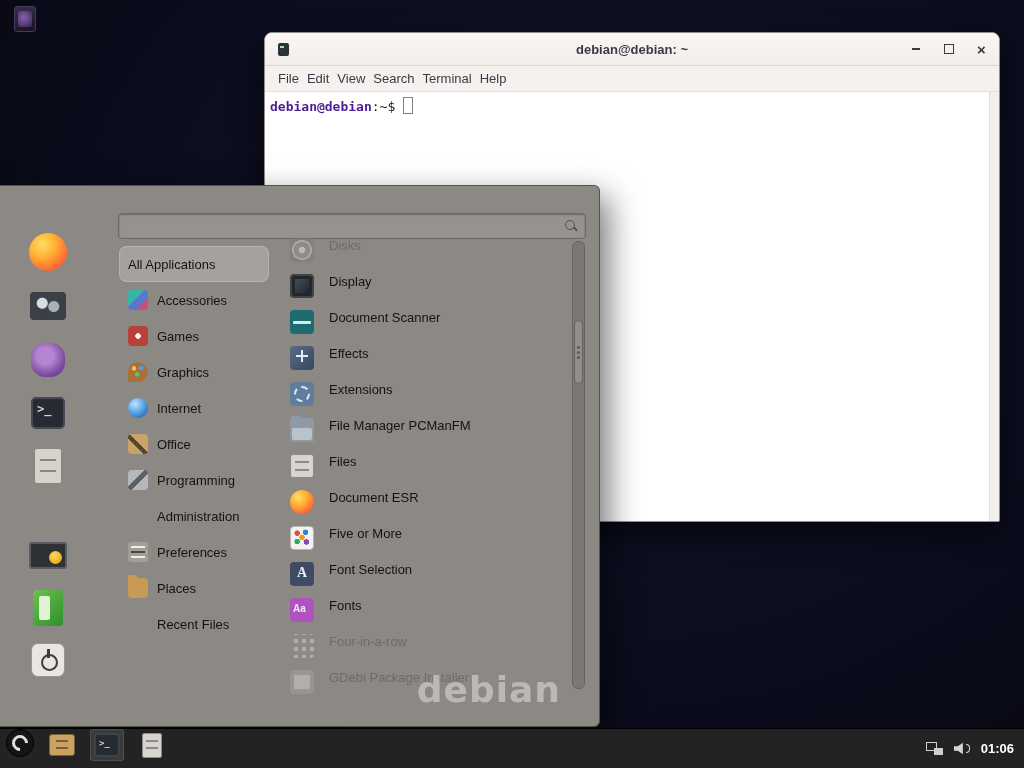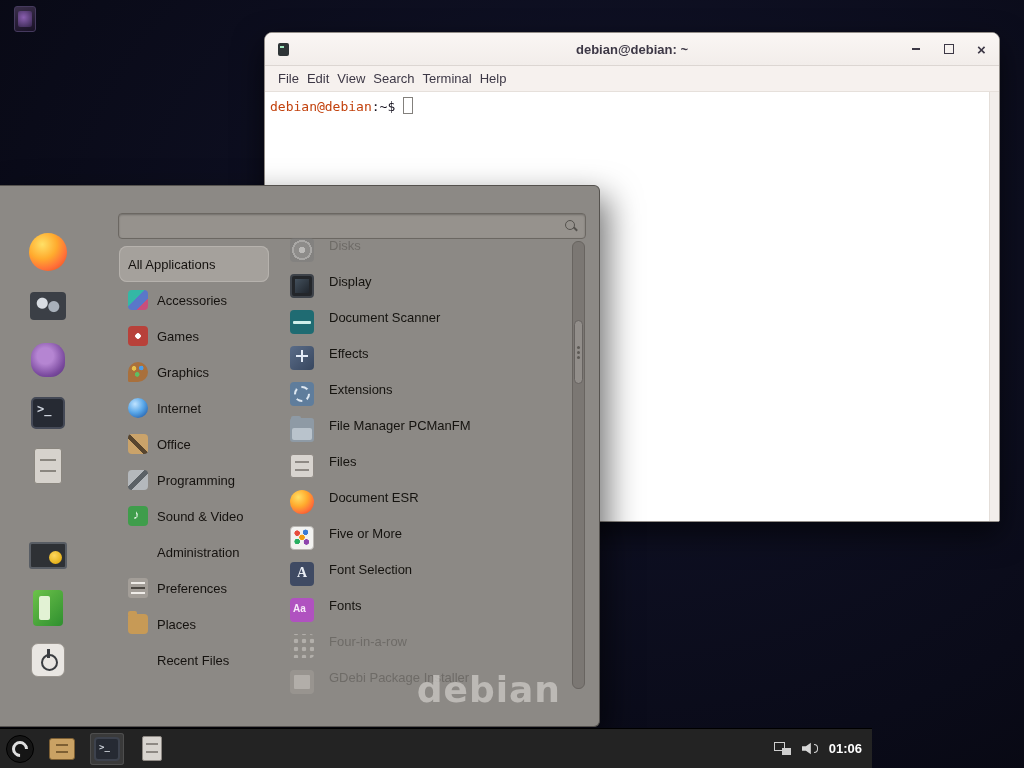--- a/index.html
+++ b/index.html
@@ -29,21 +29,21 @@
   .wbtn { width:19px; height:19px; display:flex; align-items:center; justify-content:center; color:#3d3846; }
   .wbtn-min::after { content:""; width:8px; height:2px; background:#3d3846; }
   .wbtn-max::after { content:""; width:8px; height:8px; border:1.5px solid #3d3846; }
   .wbtn-close::after { content:"\00d7"; font-size:15px; line-height:1; font-weight:bold; }
   .term-menubar { height:26px; background:#f6f1ee; border-bottom:1px solid #e6e0db;
     display:flex; align-items:center; gap:8px; padding-left:13px; font-size:13px; color:#3d3846; }
   .term-body { position:relative; height:429px; background:#fff;
     font-family:"DejaVu Sans Mono",monospace; font-size:13px; padding:5px 14px 0 5px; }
   .term-scroll { position:absolute; right:0; top:0; width:10px; height:100%;
     background:#f2eeeb; border-left:1px solid #e4ded9; }
-  .prompt-user { color:#c2410c; font-weight:normal;margin-top:20px; }
+  .prompt-user { color:#4c1d95; font-weight:bold;margin-top:20px; }
   .prompt-rest { color:#171421; }
   .cursor { display:inline-block; width:10px; height:17px; border:1px solid #83807c;
     vertical-align:text-bottom; margin-left:8px; }
 
   
   .menu { position:absolute; left:0; top:185px; width:600px; height:542px;
     background:#8c8985; border:1px solid #55524e; border-left:none;
     border-radius:0 6px 6px 0; box-shadow:8px 12px 32px rgba(0,0,0,.55); overflow:hidden; }
 
   .fav { position:absolute; left:25px; width:46px; height:46px;
@@ -163,22 +163,22 @@
   .msb-thumb { position:absolute; left:1px; width:9px; top:78px; height:64px;
     background:#928e8a; border:1px solid #676360; border-radius:5px; }
   .msb-thumb::after { content:""; position:absolute; left:50%; top:50%; width:3px; height:3px;
     margin:-1.5px 0 0 -1.5px; border-radius:50%; background:#5e5a56;
     box-shadow:0 -5px 0 #5e5a56, 0 5px 0 #5e5a56; }
 
   .watermark { position:absolute; right:38px; bottom:16px; font-size:36px; font-weight:bold;
     letter-spacing:1px; color:#c9c6c2; opacity:.8; font-family:"DejaVu Sans",sans-serif;margin-left:36px; }
 
   
-  .taskbar { position:absolute; left:0; bottom:0; width:872px; height:40px;
-    background:#232323; border-top:1px solid #000; display:flex; align-items:center; }
+  .taskbar { position:absolute; left:0; bottom:0; width:1024px; height:40px;
+    background:#232323; border-top:1px solid #000; display:flex; }
   .tb-menu-btn { width:28px; height:28px; margin-left:6px; border-radius:50%;
     background:#151515; border:1px solid #000; position:relative; flex:0 0 28px; }
   .tb-menu-btn::after { content:""; position:absolute; inset:5px;
     border:3px solid #dedede; border-bottom-color:transparent; border-radius:50%;
     transform:rotate(-45deg); }
   .tb-app { width:34px; height:32px; margin-left:11px; display:flex; align-items:center;
     justify-content:center; border-radius:3px; position:relative; }
   .tb-app.active { background:#3a3a3a; box-shadow:inset 0 0 0 1px #4e4e4e; }
   .ti-drawer { width:26px; height:22px; background:#caa264; border:1px solid #7d5f33; border-radius:3px;
     background-image:linear-gradient(#7d5f33,#7d5f33),linear-gradient(#7d5f33,#7d5f33);
@@ -285,24 +285,20 @@
       </div>
       <div class="cat">
         <span class="cicon ci-office"></span>
         <span>Office</span>
       </div>
       <div class="cat">
         <span class="cicon ci-programming"></span>
         <span>Programming</span>
       </div>
       <div class="cat">
-        <span class="cicon ci-sound"></span>
-        <span>Sound &amp; Video</span>
-      </div>
-      <div class="cat">
         <span class="cicon ci-admin"></span>
         <span>Administration</span>
       </div>
       <div class="cat">
         <span class="cicon ci-preferences"></span>
         <span>Preferences</span>
       </div>
       <div class="cat">
         <span class="cicon ci-places"></span>
         <span>Places</span>

